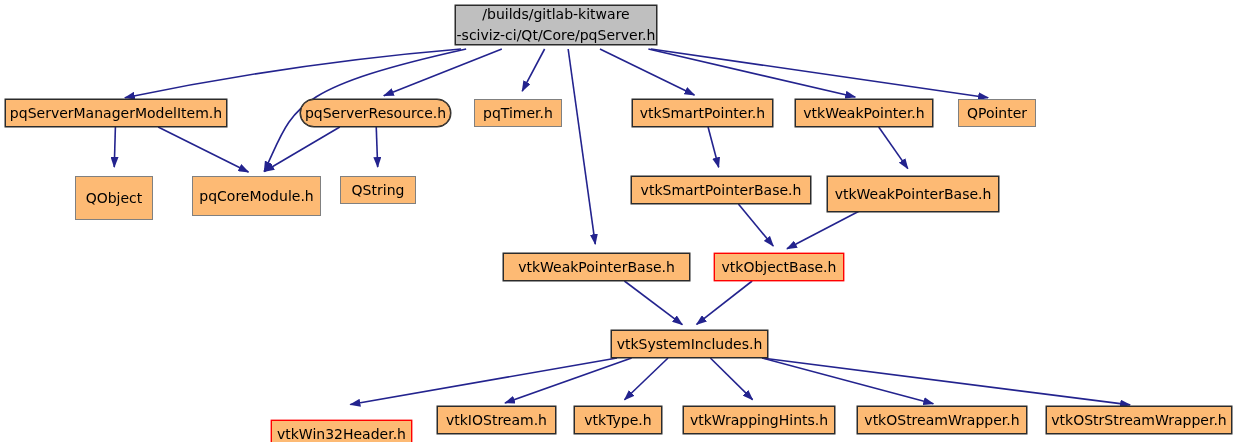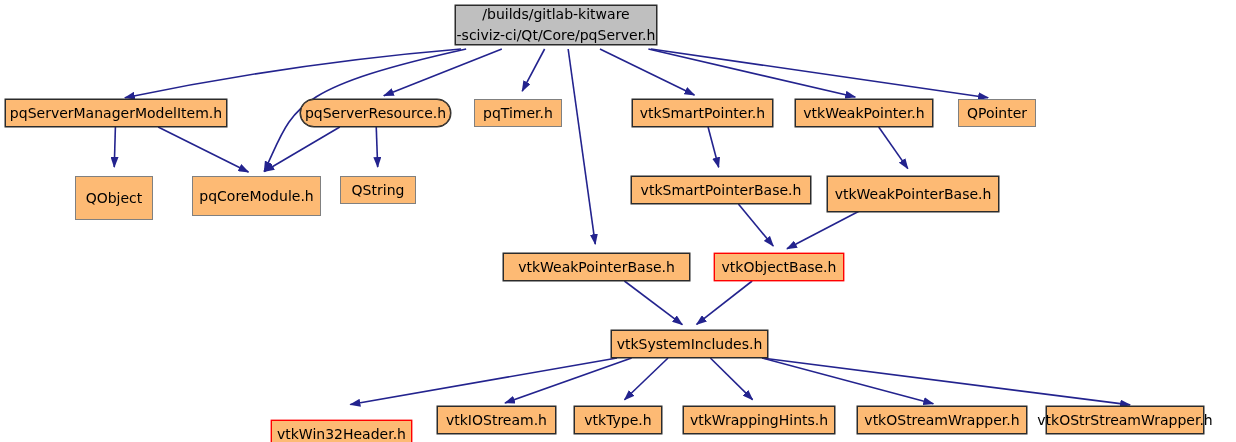--- a/index.html
+++ b/index.html
@@ -152,16 +152,16 @@
   </div>
   <div class="node solid" id="node-vtkType" style="left: 574px; top: 406px; width: 88px; height: 28px;">
     <span class="lbl">vtkType.h</span>
   </div>
   <div class="node solid" id="node-vtkWrappingHints" style="left: 683px; top: 406px; width: 152px; height: 28px;">
     <span class="lbl">vtkWrappingHints.h</span>
   </div>
   <div class="node solid" id="node-vtkOStreamWrapper" style="left: 857px; top: 406px; width: 170px; height: 28px;">
     <span class="lbl">vtkOStreamWrapper.h</span>
   </div>
-  <div class="node solid" id="node-vtkOStrStreamWrapper" style="left: 1046px; top: 406px; width: 158px; height: 28px;">
+  <div class="node solid" id="node-vtkOStrStreamWrapper" style="left: 1046px; top: 406px; width: 186px; height: 28px;">
     <span class="lbl">vtkOStrStreamWrapper.h</span>
   </div>
 </div>
 
 </body></html>

